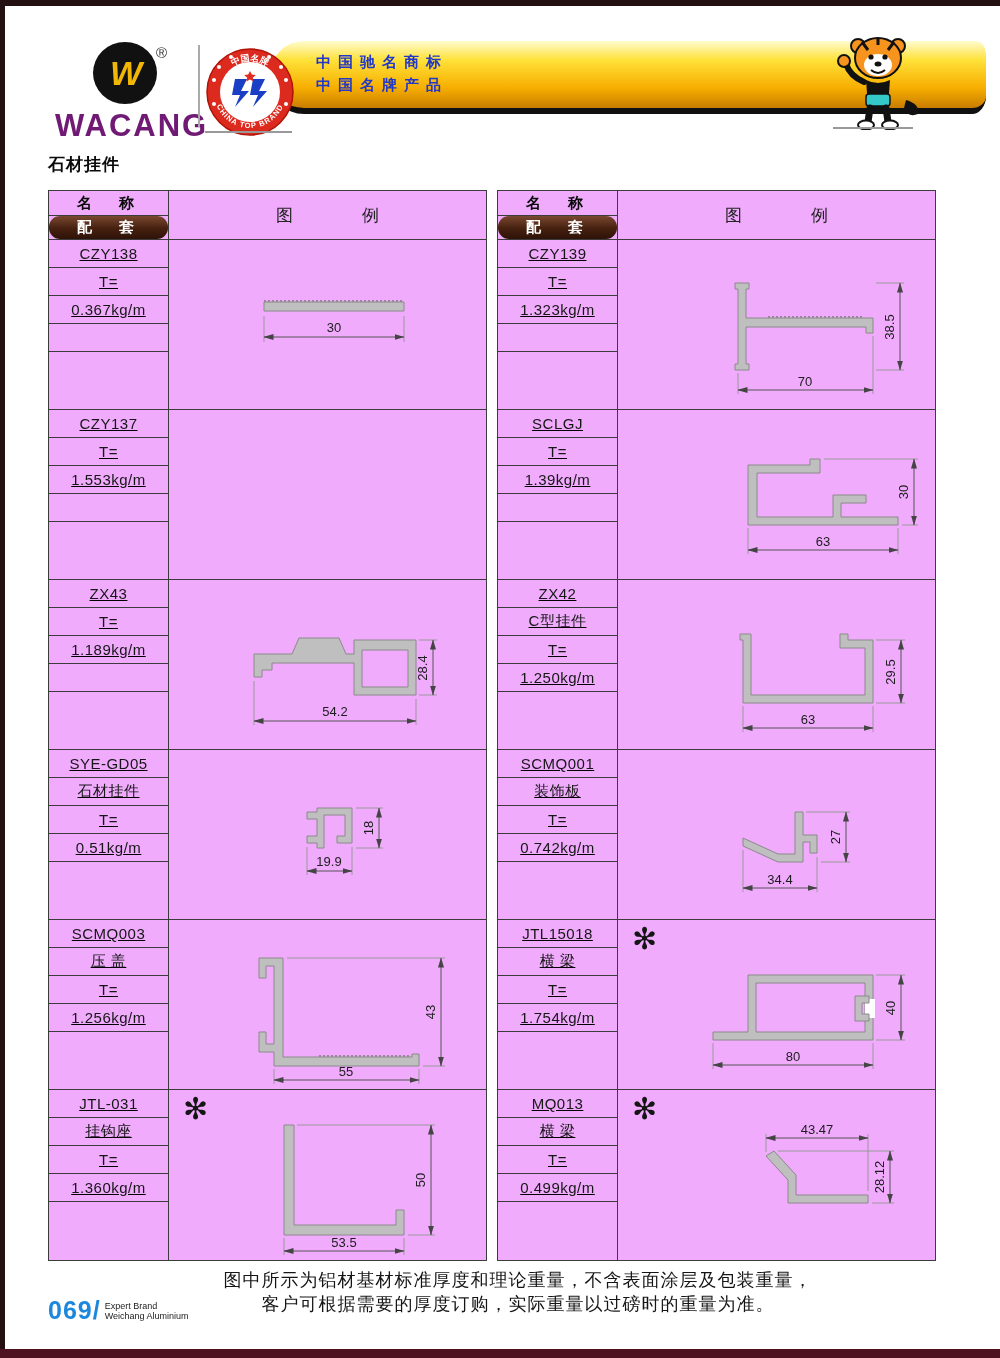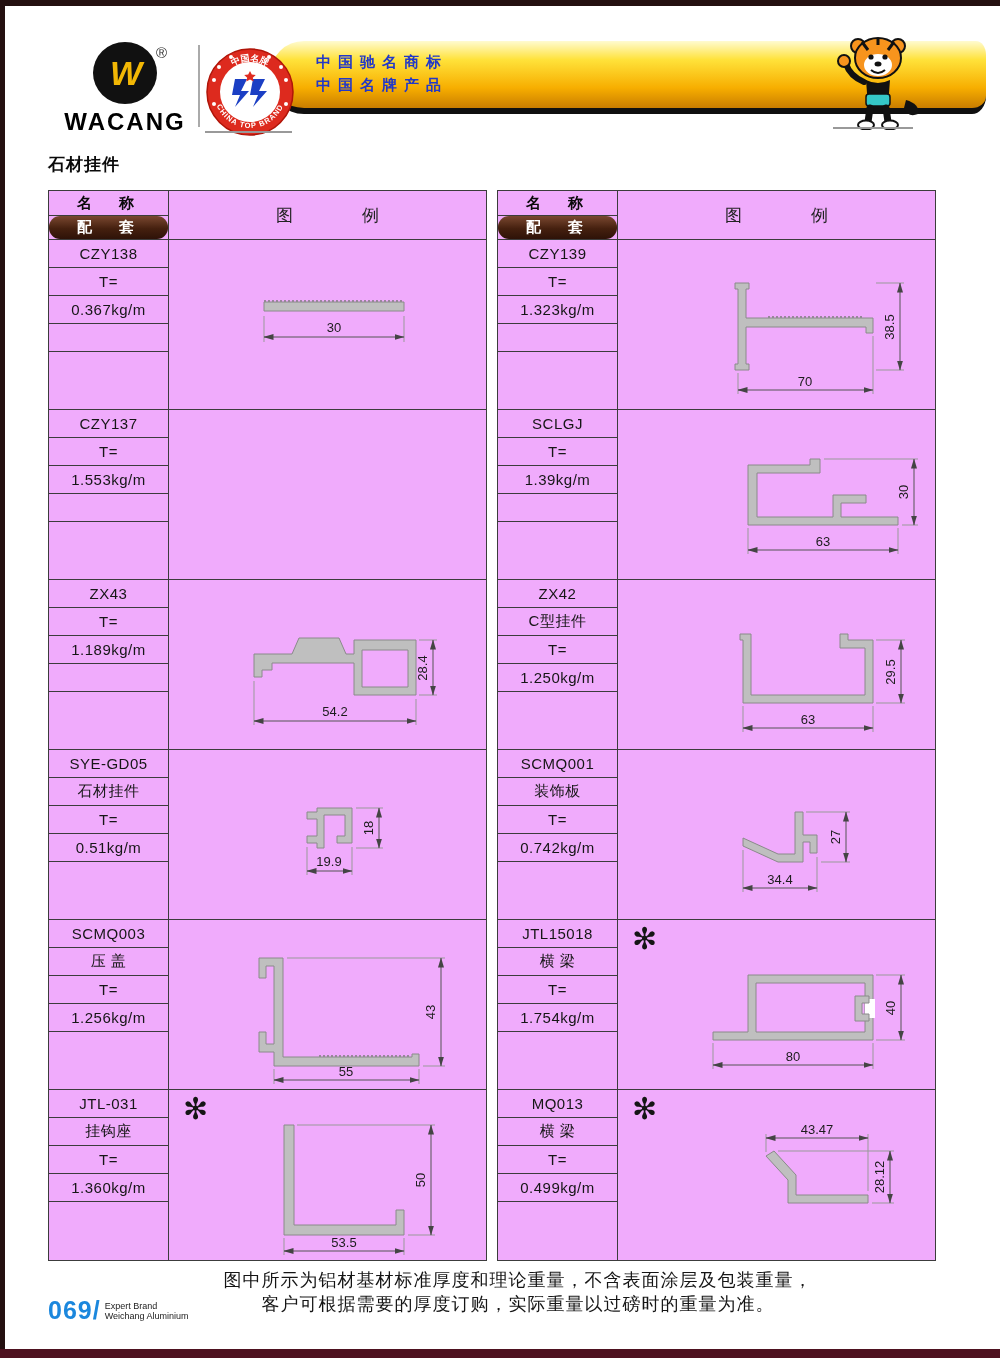--- a/index.html
+++ b/index.html
@@ -8,21 +8,21 @@
   .page { position:relative; width:1000px; height:1358px; background:#fff; margin:0 auto; overflow:hidden; }
   .edge-top { position:absolute; left:0; top:0; width:100%; height:6px; background:#241010; }
   .edge-left { position:absolute; left:0; top:0; width:5px; height:100%; background:#241010; }
   .edge-bottom { position:absolute; left:0; bottom:0; width:100%; height:9px; background:#4e1220; }
 
   
   .logo { position:absolute; left:55px; top:42px; width:140px; text-align:center; }
   .logo-circle { width:64px; height:62px; background:#111; border-radius:50%; margin:0 auto; display:flex; align-items:center; justify-content:center; }
   .logo-w { color:#f2b705; font-size:34px; font-weight:bold; font-style:italic; letter-spacing:-2px; }
   .logo-reg { position:absolute; right:28px; top:2px; font-size:15px; color:#333; }
-  .logo-text { margin-top:4px; font-size:24px; font-weight:bold; letter-spacing:2px; color:#000000; }
+  .logo-text { margin-top:4px; font-size:31px; font-weight:bold; letter-spacing:2px; color:#701a75; }
   .hdr-divider { position:absolute; left:198px; top:45px; width:2px; height:82px; background:#aaa; }
   .banner { position:absolute; left:270px; top:41px; width:716px; height:73px;
     background:linear-gradient(#fffbd0 0%, #ffe23a 28%, #f7ae00 70%, #c97d00 100%);
     border-bottom:6px solid #101010; border-radius:34px 10px 14px 34px / 34px 14px 18px 34px; }
   .banner-cn { position:absolute; left:46px; top:9px; color:#2238c8; font-size:15px; font-weight:bold; letter-spacing:7px; line-height:23px; white-space:nowrap; }
   .banner-main { position:absolute; left:215px; top:1px; width:390px; text-align:center; }
   .banner-title { font-size:28px; font-weight:900; color:#0a0a0a; letter-spacing:2px; white-space:nowrap; }
   .banner-sub { font-size:12.5px; font-weight:bold; color:#111; letter-spacing:0.5px; margin-top:1px; white-space:nowrap; }
   .badge { position:absolute; left:205px; top:47px; }
   .tiger { position:absolute; left:828px; top:28px; }
@@ -34,21 +34,21 @@
   
   .ptable { position:absolute; top:190px; width:439px; border:1px solid #3c3c3c; background:#f0abfc; }
   .t-left { left:48px; } .t-right { left:497px; }
   .thead { display:flex; height:49px; border-bottom:1px solid #3c3c3c; }
   .th-name-col { width:120px; border-right:1px solid #3c3c3c; display:flex; flex-direction:column; }
   .th-name { height:25px; display:flex; align-items:center; justify-content:center; font-size:15px; font-weight:bold; letter-spacing:6px; color:#0a0a0a; border-bottom:1px solid #3c3c3c; }
   .th-match { flex:1; display:flex; align-items:center; justify-content:center; font-size:15px; font-weight:bold; letter-spacing:6px; color:#fff; background:linear-gradient(#7a4830 0%, #45200f 55%, #2e1208 100%);border-radius:11px; }
   .th-example { flex:1; display:flex; align-items:center; justify-content:center; font-size:17px; letter-spacing:26px; text-indent:26px; color:#222; }
   .entry { display:flex; height:170px; border-bottom:1px solid #3c3c3c; }
   .entry:last-child { border-bottom:none; }
-  .ncol { width:120px; border-right:1px solid #3c3c3c; display:flex; flex-direction:column; }
+  .ncol { width:120px; border-right:1px solid #3c3c3c; display:flex; flex-direction:column;text-decoration:underline; }
   .ncell { height:28px; border-bottom:1px solid #3c3c3c; display:flex; align-items:center; justify-content:center; font-size:15px; color:#161616; letter-spacing:0.5px; }
   .ncell.fill { flex:1; border-bottom:none; }
   .icol { position:relative; flex:1; }
   .star { position:absolute; left:14px; top:4px; font-size:30px; font-weight:bold; color:#151515; line-height:1; }
 
   .prof { fill:#bfbfbf; stroke:#8a8a8a; stroke-width:1; }
   .dim { stroke:#555; stroke-width:1; fill:none; }
   .ext { stroke:#999; stroke-width:1; }
   .serr { stroke:#7c7c7c; stroke-width:1.5; stroke-dasharray:2,2; }
   .dtx { font-size:13px; fill:#1c1c1c; text-anchor:middle; font-family:"Liberation Sans","DejaVu Sans",sans-serif; }

